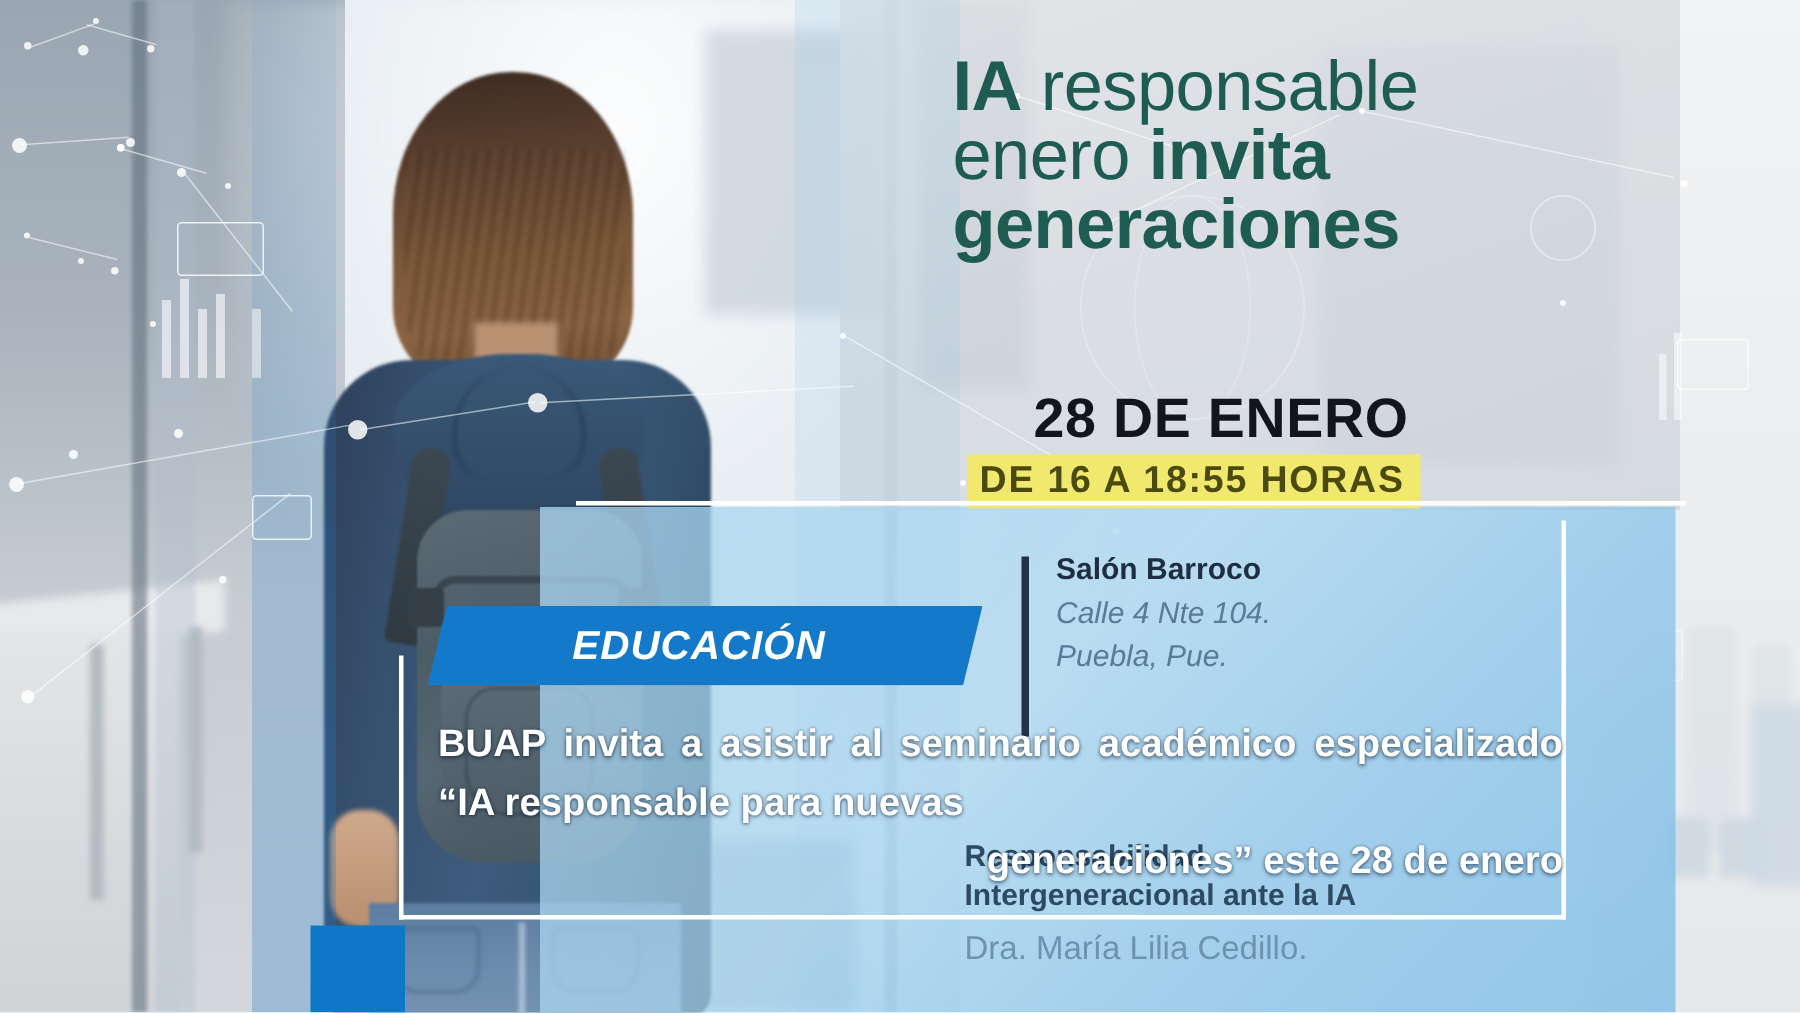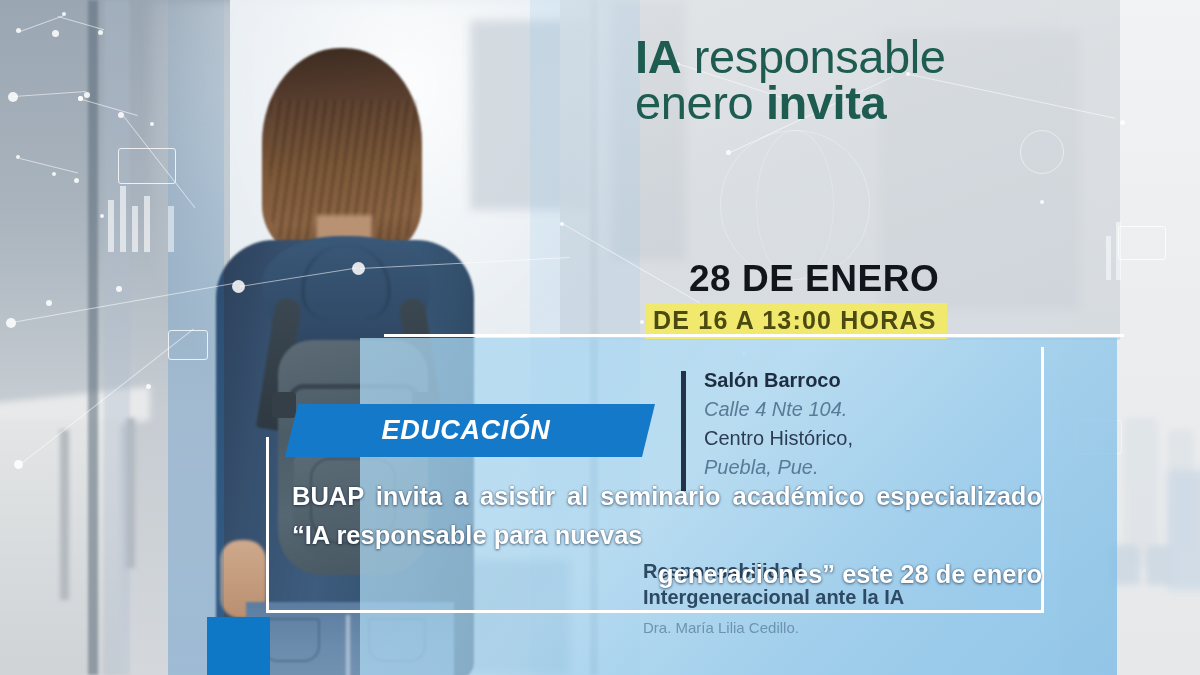--- a/index.html
+++ b/index.html
@@ -207,21 +207,21 @@
   }
   .venue .strong { font-weight:bold; color:#1f2d40; }
   .venue .faded { color:#4a6b88; opacity:.85;font-style:italic; }
 
   .subtitle-poster {
     position:absolute; left:643px; top:558px; width:420px;
     color:#2e4a63; font-size:20px; font-weight:bold; line-height:1.32;
   }
   .speaker-poster {
     position:absolute; left:643px; top:618px; width:420px;
-    color:#6d93b0; font-size:15px; line-height:1.3;
+    color:#6d93b0; font-size:22px; line-height:1.3;
   }
 
   
   .rule-top {
     position:absolute; left:384px; top:334px; width:740px; height:3px;
     background:#ffffff;
   }
   .frame {
     position:absolute; left:266px; top:437px; width:778px; height:176px;
     border:3px solid #ffffff; border-top:none; border-right:none;
@@ -381,30 +381,30 @@
       <div class="chip" style="left:1020px;top:130px;width:44px;height:44px;border-radius:50%;border-color:rgba(255,255,255,.5);"></div>
     </div>
   </div>
 
   <div class="poster-panel"></div>
   <div class="poster-panel-sheen"></div>
 
   <div class="headline">
     <span class="ln"><b>IA</b><span class="light"> responsable</span></span>
     <span class="ln"><span class="light">enero </span><b>invita</b></span>
+    <span class="ln"><b>generaciones</b></span>
   </div>
 
   <div class="date-main">28 DE ENERO</div>
-  <div class="date-sub">DE 16 A 13:00 HORAS</div>
+  <div class="date-sub">DE 16 A 18:55 HORAS</div>
 
   <div class="venue-bar"></div>
   <div class="venue">
     <div class="strong">Salón Barroco</div>
     <div class="faded">Calle 4 Nte 104.</div>
-    <div>Centro Histórico,</div>
     <div class="faded">Puebla, Pue.</div>
   </div>
 
   <div class="subtitle-poster">
     <div>Responsabilidad</div>
     <div>Intergeneracional ante la IA</div>
   </div>
   <div class="speaker-poster">Dra. María Lilia Cedillo.</div>
 
   <div class="rule-top"></div>

